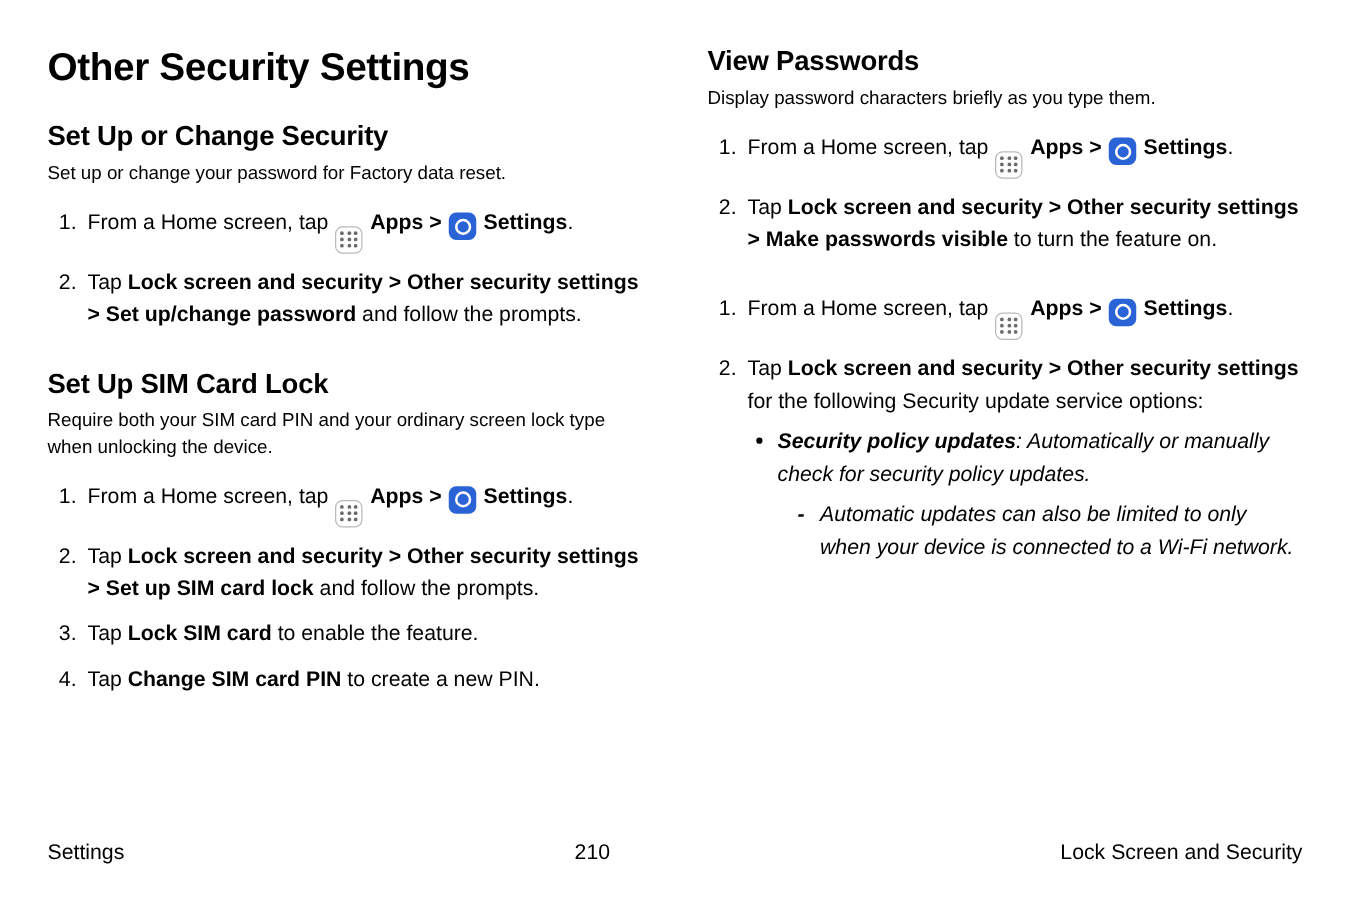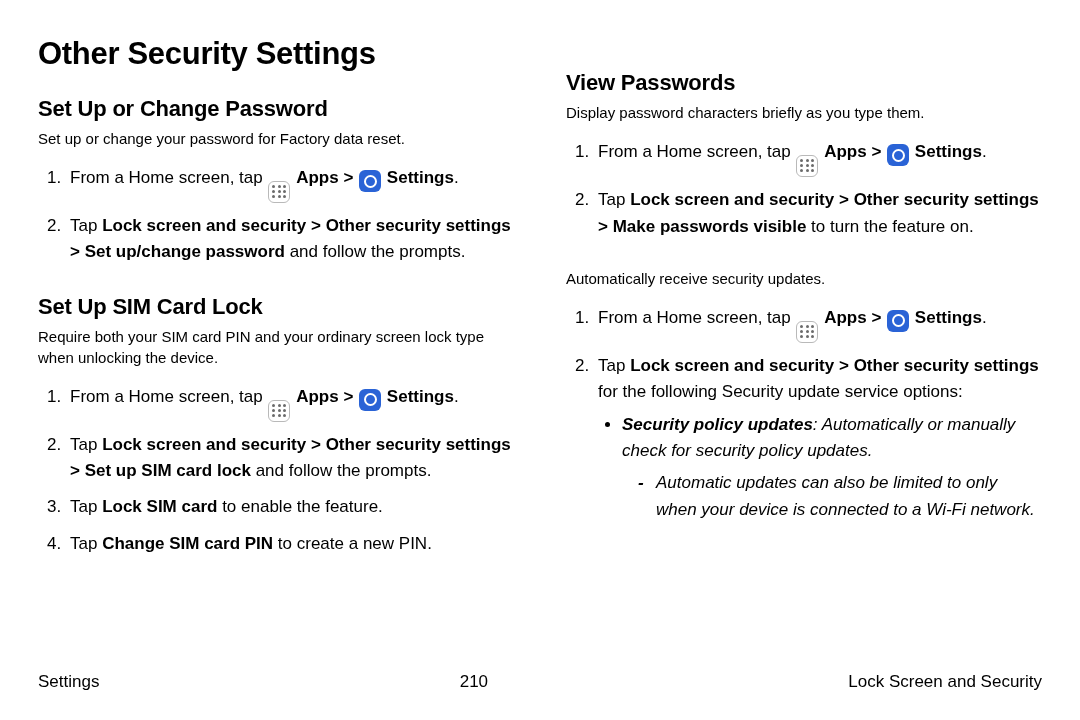--- a/index.html
+++ b/index.html
@@ -15,21 +15,20 @@
   *{box-sizing:border-box;}
   .page{
     width:1080px;
     height:720px;
     padding:36px 38px 0 38px;
     position:relative;
   }
   .columns{
     display:flex;
     gap:52px;
-    align-items:center;
   }
   .col{
     flex:1;
     min-width:0;
   }
   h1{
     font-size:31px;
     font-weight:700;
     margin:0 0 24px 0;
     letter-spacing:-0.3px;
@@ -149,21 +148,21 @@
 </head>
 <body>
 
 <div class="page">
   <div class="columns">
 
     <div class="col">
       <h1>Other Security Settings</h1>
 
       <div class="section">
-        <h2>Set Up or Change Password</h2>
+        <h2>Set Up or Change Security</h2>
         <p class="desc">Set up or change your password for Factory data reset.</p>
         <ol>
           <li>
             <span>From a Home screen, tap </span><span class="icon icon-apps">
                 <span class="apps-grid">
                   <span></span>
                   <span></span>
                   <span></span>
                   <span></span>
                   <span></span>
@@ -263,21 +262,20 @@
             <span>Tap </span><span class="b">Lock screen and security</span>
             <span class="chev">&gt;</span>
             <span class="b">Other security settings</span>
             <span class="chev">&gt;</span>
             <span class="b">Make passwords visible</span><span> to turn the feature on.</span>
           </li>
         </ol>
       </div>
 
       <div class="section">
-        <p class="desc">Automatically receive security updates.</p>
         <ol>
           <li>
             <span>From a Home screen, tap </span><span class="icon icon-apps">
                 <span class="apps-grid">
                   <span></span>
                   <span></span>
                   <span></span>
                   <span></span>
                   <span></span>
                   <span></span>

